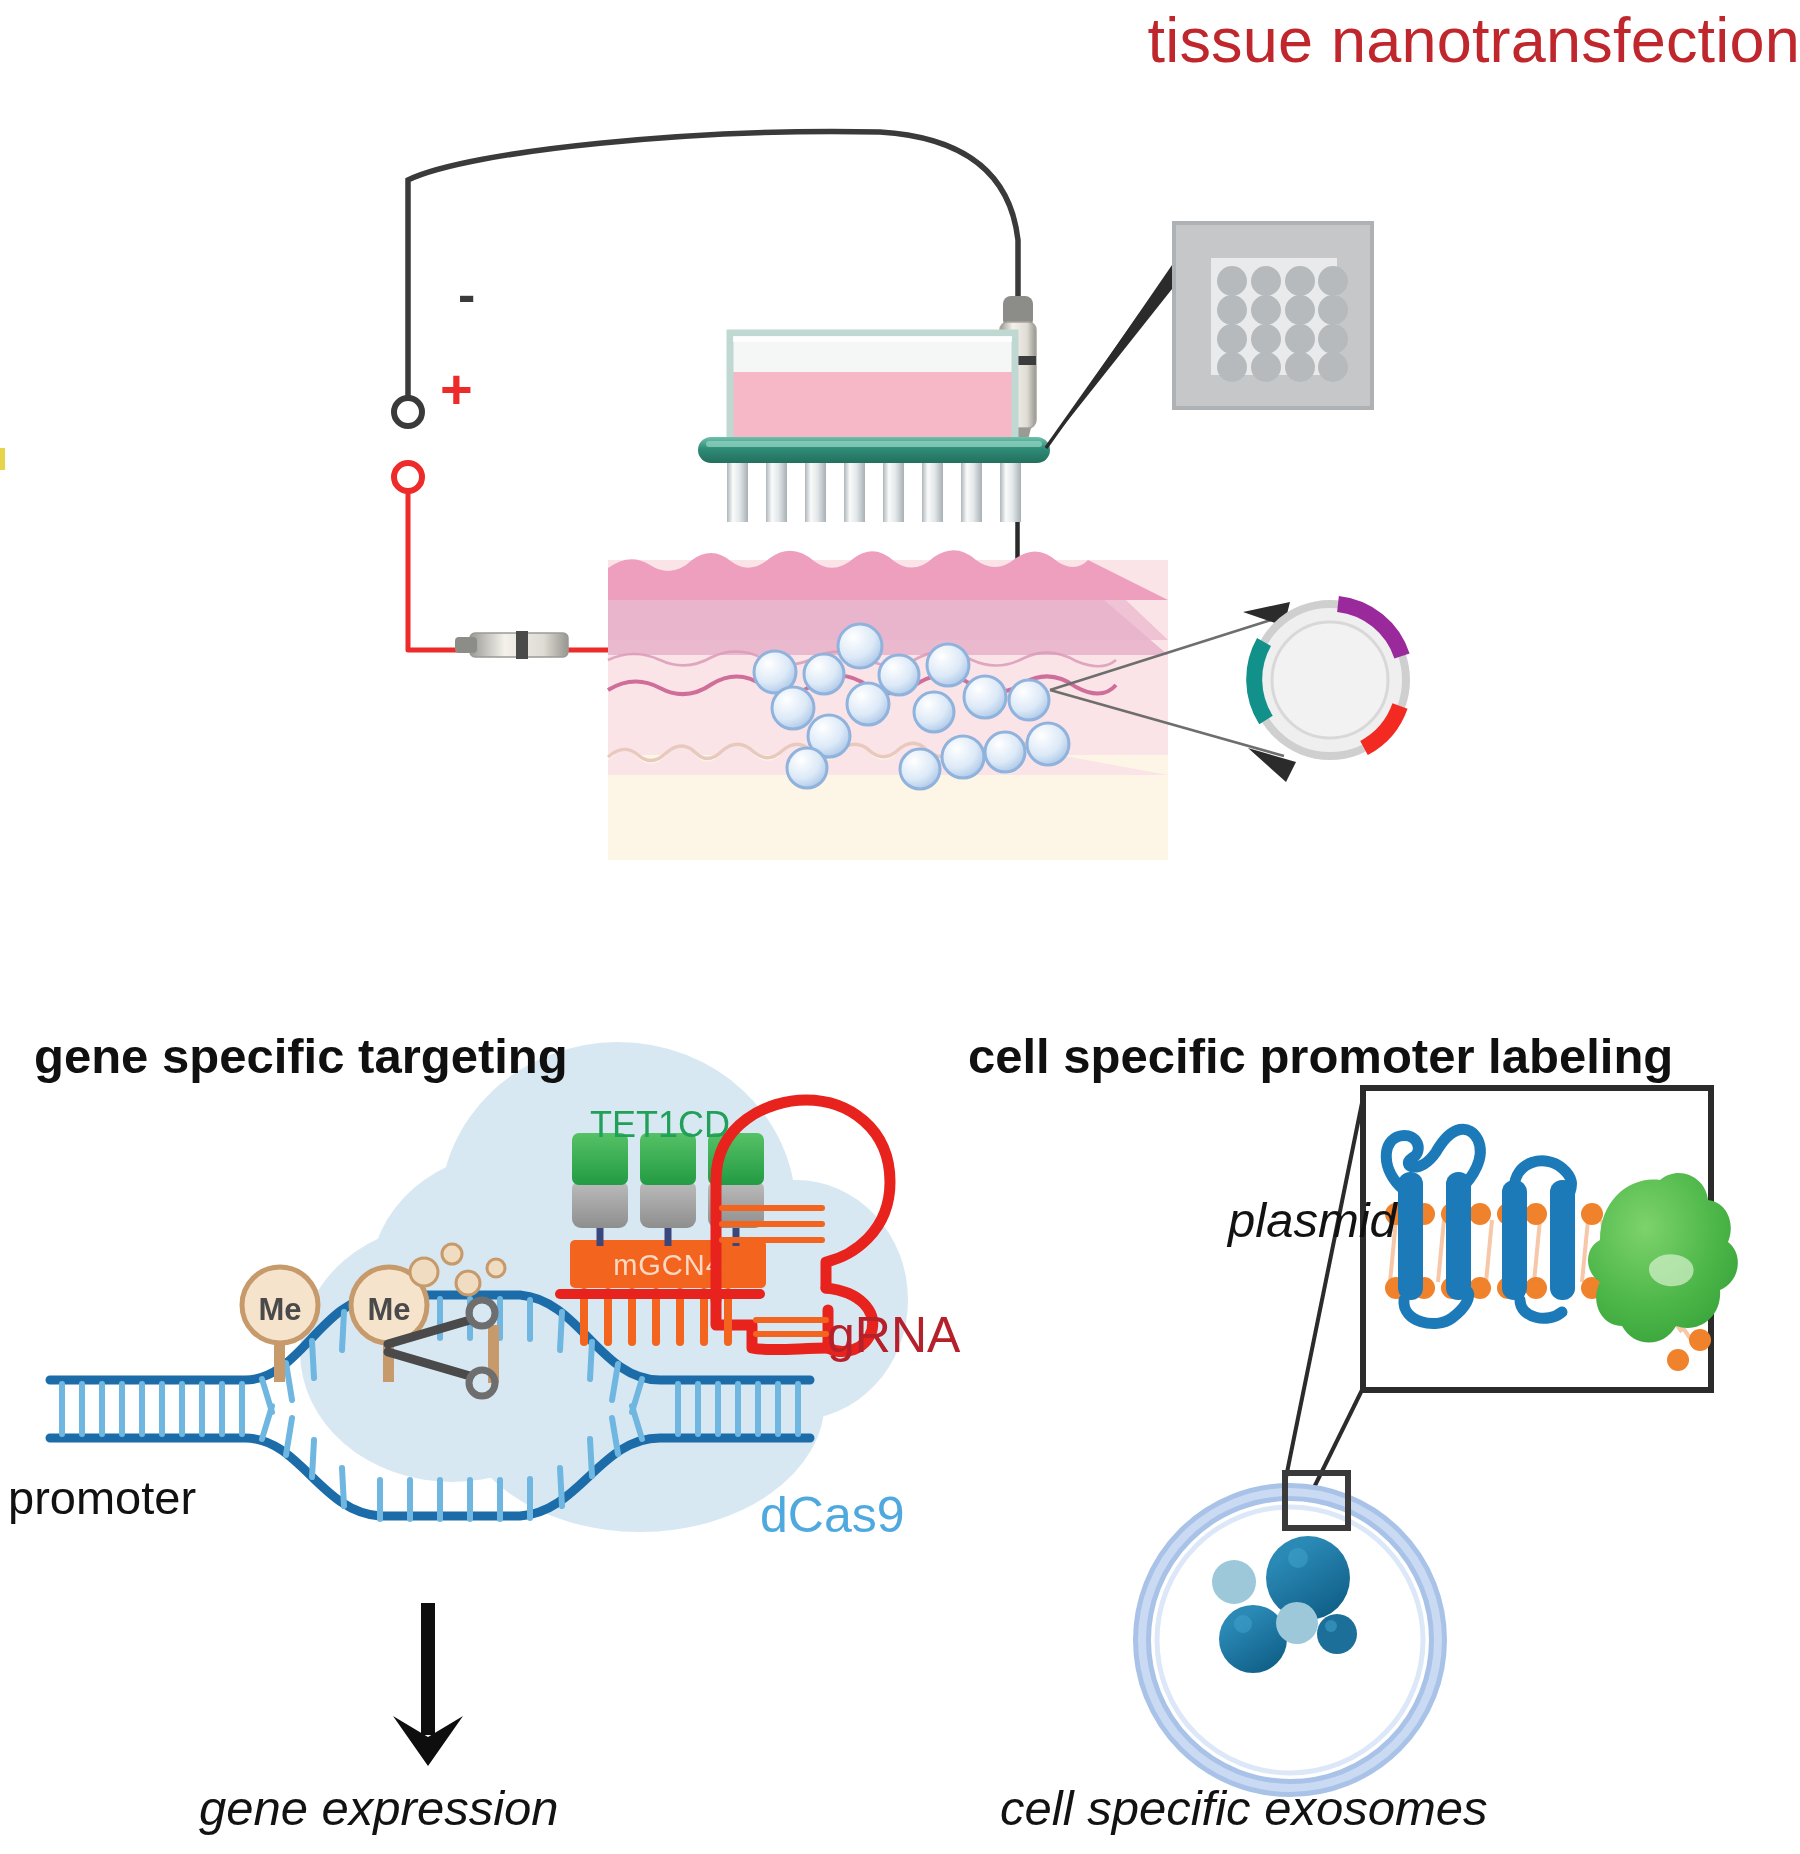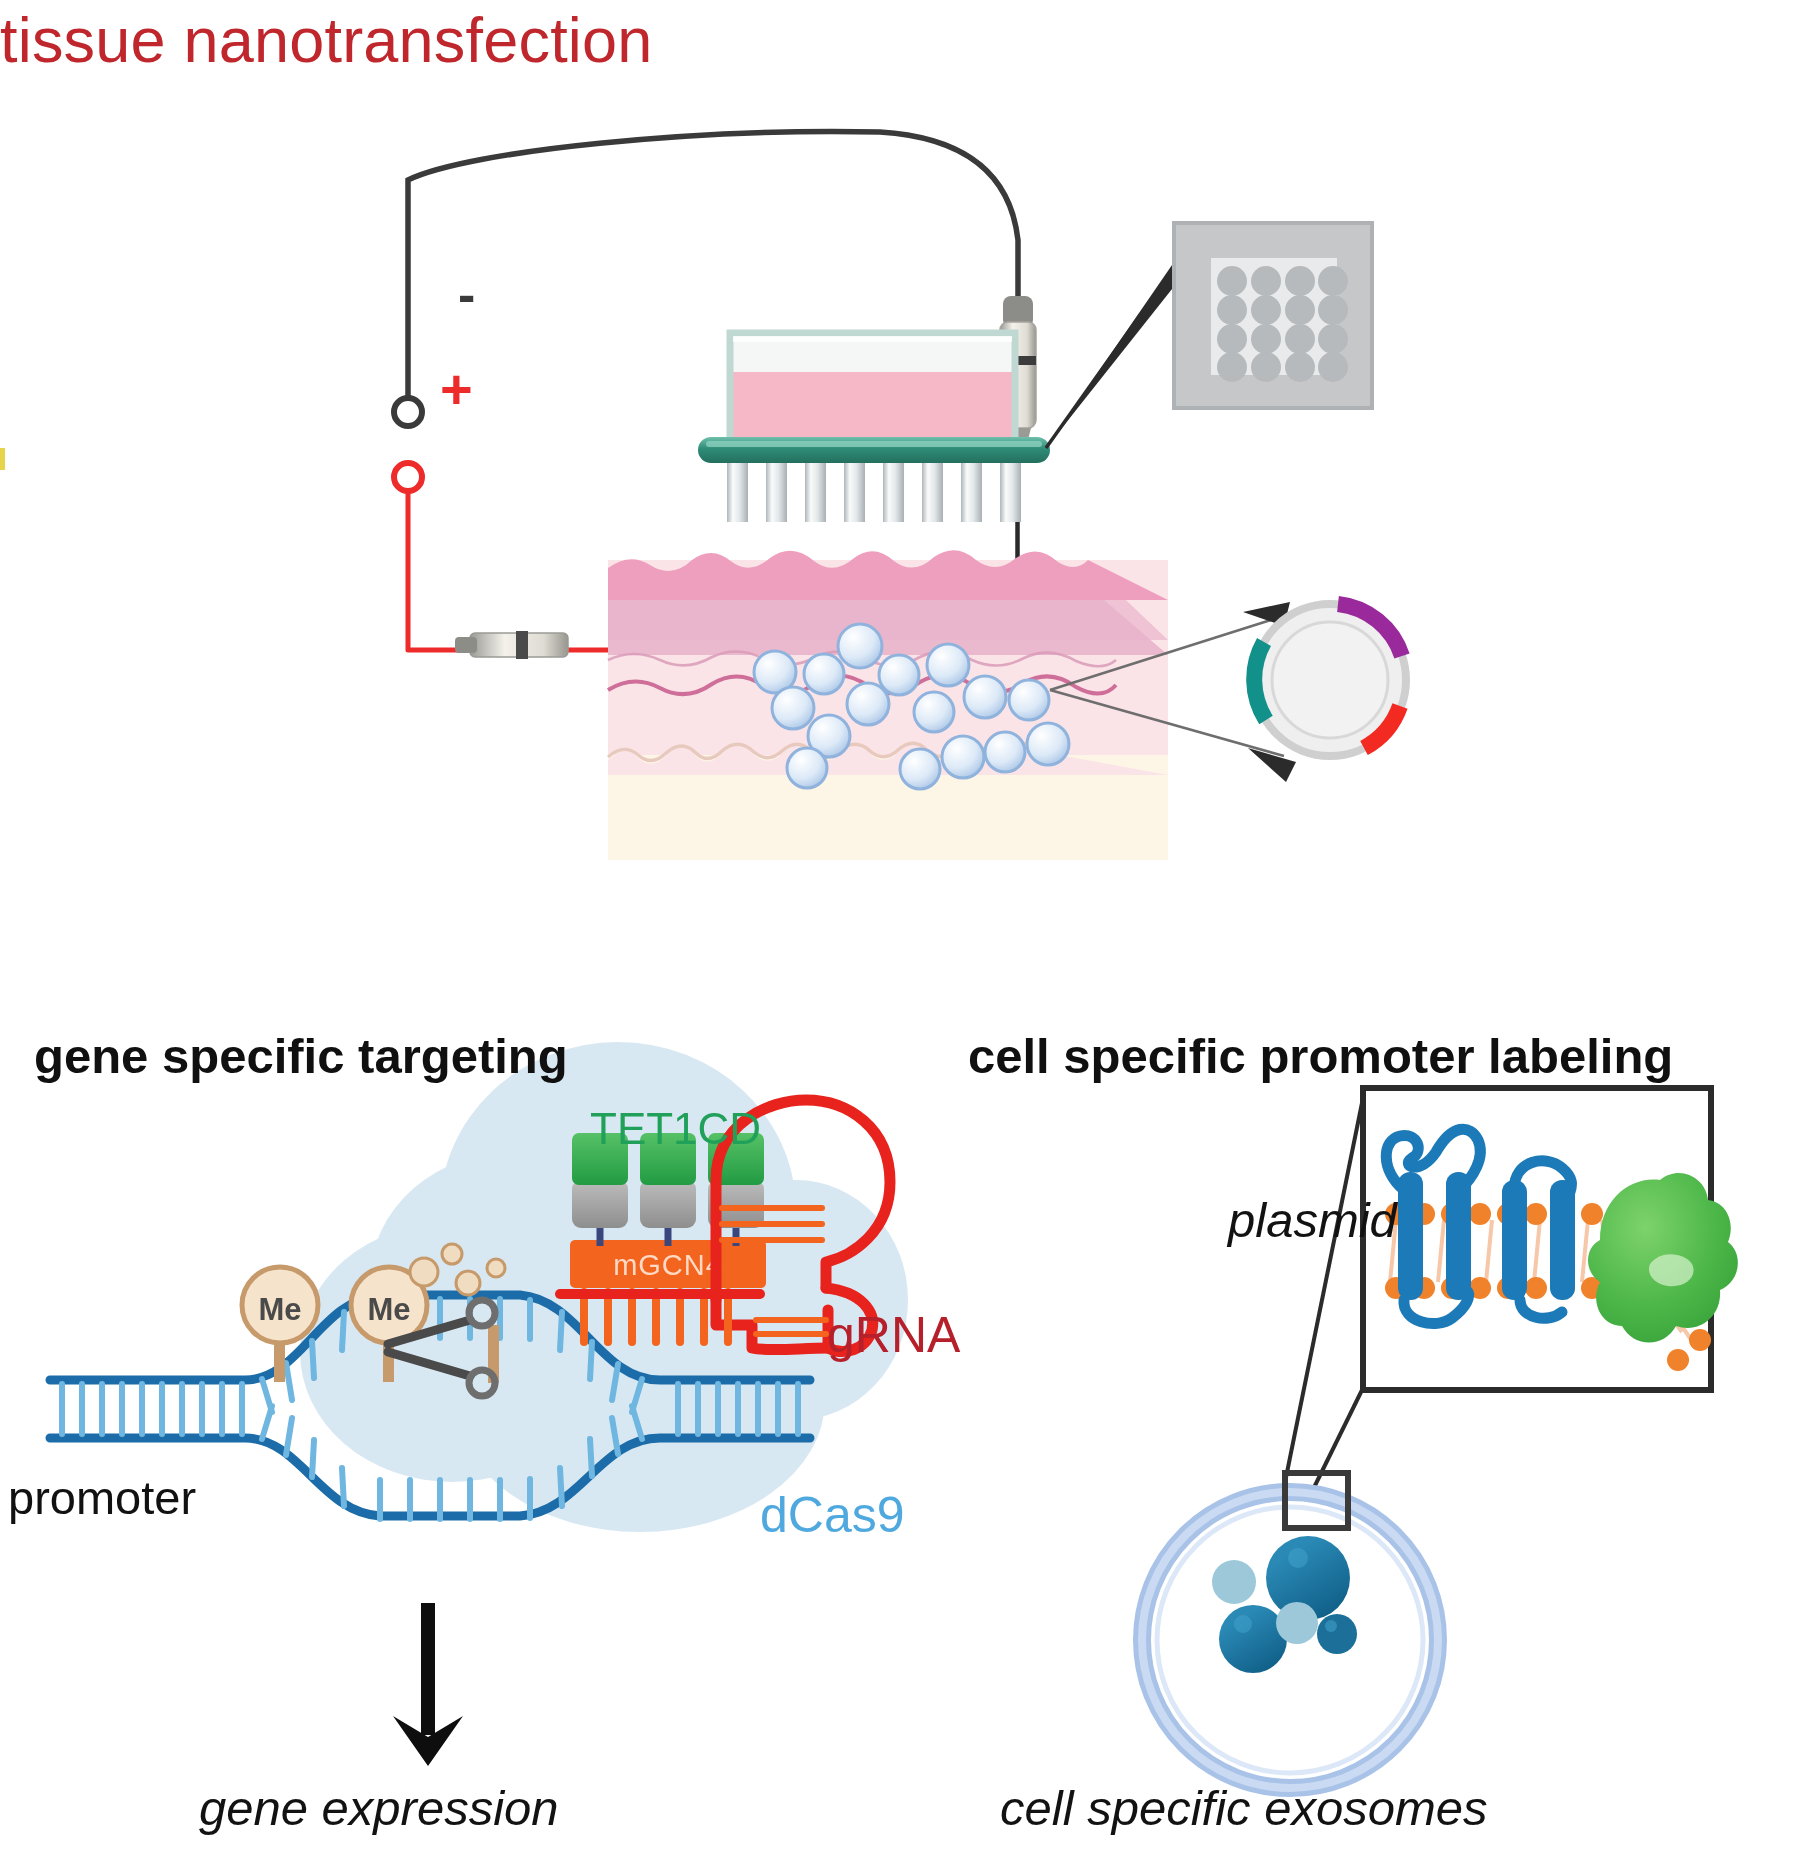--- a/index.html
+++ b/index.html
@@ -3,21 +3,21 @@
 <meta charset="utf-8">
 <title>tissue nanotransfection</title>
 <style>
   html,body{margin:0;padding:0;background:#ffffff;}
   body{
     width:1800px;height:1854px;position:relative;overflow:hidden;
     font-family:"Liberation Sans", sans-serif;
     -webkit-font-smoothing:antialiased;
   }
   #title{
-    position:absolute;top:4px;left:0;width:1800px;text-align:left;
+    position:absolute;top:4px;left:0;width:1800px;text-align:right;
     font-size:63px;font-weight:400;letter-spacing:.2px;
     font-family:"Liberation Sans", sans-serif;
   }
   .section-head{
     position:absolute;font-size:49px;font-weight:bold;color:#101010;
     font-family:"Liberation Sans", sans-serif;white-space:nowrap;margin-top:36px;
   }
   #head-left{left:34px;top:992px;}
   #head-right{left:968px;top:992px;}
   .plain-label{
@@ -34,21 +34,21 @@
   #lbl-promoter{left:8px;top:1470px;}
   #lbl-grna{
     position:absolute;left:827px;top:1306px;font-size:50px;color:#B5202A;
     font-family:"Liberation Sans", sans-serif;white-space:nowrap;
   }
   #lbl-dcas9{
     position:absolute;left:760px;top:1486px;font-size:50px;color:#4FA9DE;
     font-family:"Liberation Sans", sans-serif;white-space:nowrap;
   }
   #lbl-tet1cd{
-    position:absolute;left:590px;top:1104px;font-size:44px;color:#21A05A;
+    position:absolute;left:590px;top:1104px;font-size:36px;color:#21A05A;
     font-family:"Liberation Sans", sans-serif;white-space:nowrap;
   }
   svg{display:block;overflow:visible;}
   .svg-layer{position:absolute;left:0;top:0;width:1800px;height:1854px;pointer-events:none;}
 </style>
 </head>
 <body style="background: rgb(255, 255, 255);">
 
 <div id="title" style="color: rgb(192, 39, 45);">
   <span>tissue nanotransfection</span>

